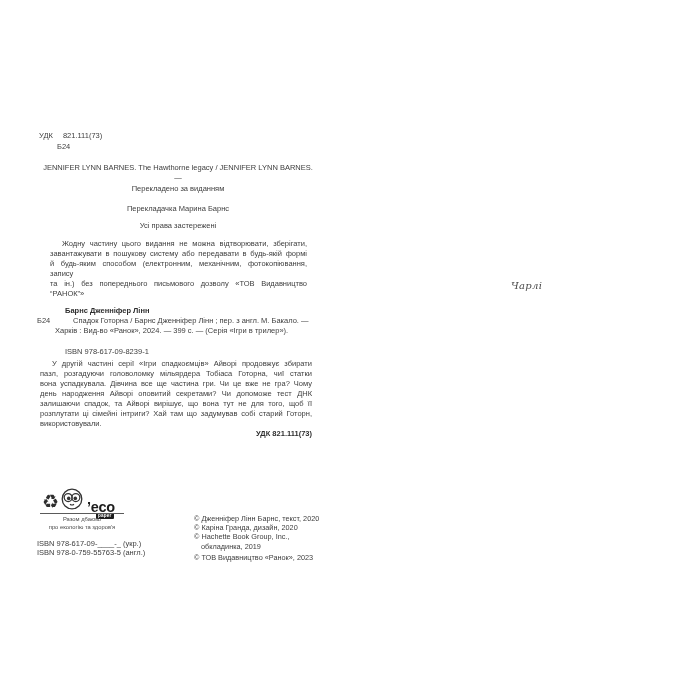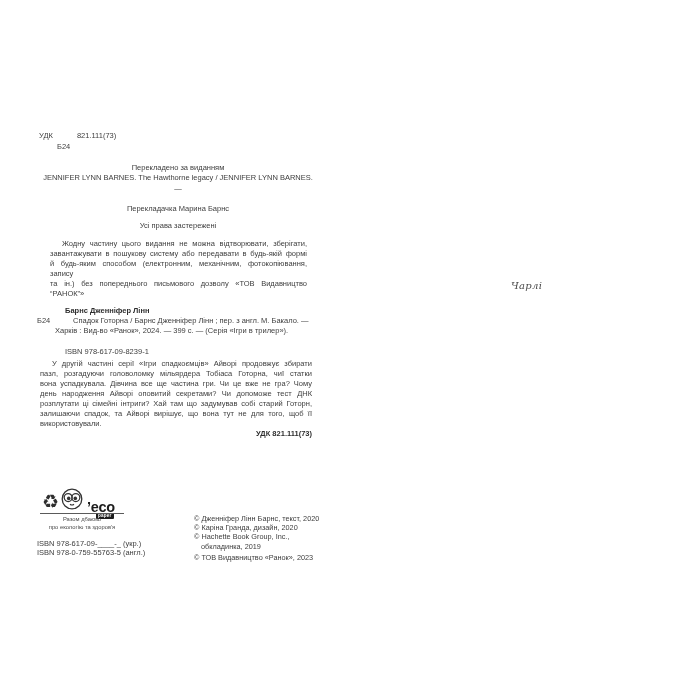--- a/index.html
+++ b/index.html
@@ -7,21 +7,21 @@
     position:relative;width:700px;height:700px;background:#ffffff;overflow:hidden;
     font-family:"Liberation Sans",sans-serif;font-size:7.5px;line-height:10px;color:#3d3d3d;
   }
   .abs{position:absolute;}
   .center{text-align:center;}
   .bold{font-weight:bold;color:#2d2d2d;}
   .jline{text-align:justify;text-align-last:justify;}
   .indent{text-indent:12px;}
   
   .udk-top{left:39px;top:130px;line-height:11px;}
-  .udk-num{margin-left:24px;}
+  .udk-num{margin-left:10px;}
   .udk-code{margin-left:18px;}
   
   .col-center{left:43px;width:270px;}
   .translated{top:163px;line-height:10.3px;}
   .translator{top:204px;}
   .rights{top:221px;}
   .restriction{left:50px;top:239px;width:257px;}
   
   .dedication{
     left:511px;top:280px;font-family:"DejaVu Serif",serif;font-style:italic;
@@ -54,22 +54,22 @@
 <body>
 
 <div class="page">
 
   <div class="abs udk-top">
     <div><span>УДК</span><span class="udk-num">821.111(73)</span></div>
     <div class="udk-code">Б24</div>
   </div>
 
   <div class="abs col-center center translated">
+    <div>JENNIFER LYNN BARNES. The Hawthorne legacy / JENNIFER LYNN BARNES. —</div>
     <div>Перекладено за виданням</div>
-    <div>JENNIFER LYNN BARNES. The Hawthorne legacy / JENNIFER LYNN BARNES. —</div>
   </div>
 
   <div class="abs col-center center translator">Перекладачка Марина Барнс</div>
 
   <div class="abs col-center center rights">Усі права застережені</div>
 
   <div class="abs restriction">
     <div class="jline indent">Жодну частину цього видання не можна відтворювати, зберігати,</div>
     <div class="jline">завантажувати в пошукову систему або передавати в будь-якій формі</div>
     <div class="jline">й будь-яким способом (електронним, механічним, фотокопіювання, запису</div>
@@ -82,22 +82,22 @@
   <div class="abs biblio-code">Б24</div>
   <div class="abs biblio-line1">Спадок Готорна / Барнс Дженніфер Лінн ; пер. з англ. М. Бакало. —</div>
   <div class="abs biblio-line2">Харків : Вид-во «Ранок», 2024. — 399 с. — (Серія «Ігри в трилер»).</div>
   <div class="abs biblio-isbn">ISBN 978-617-09-8239-1</div>
 
   <div class="abs annotation">
     <div class="jline indent">У другій частині серії «Ігри спадкоємців» Айворі продовжує збирати</div>
     <div class="jline">пазл, розгадуючи головоломку мільярдера Тобіаса Готорна, чиї статки</div>
     <div class="jline">вона успадкувала. Дівчина все ще частина гри. Чи це вже не гра? Чому</div>
     <div class="jline">день народження Айворі оповитий секретами? Чи допоможе тест ДНК</div>
+    <div class="jline">залишаючи спадок, та Айворі вирішує, що вона тут не для того, щоб її</div>
     <div class="jline">розплутати ці сімейні інтриги? Хай там що задумував собі старий Готорн,</div>
-    <div class="jline">залишаючи спадок, та Айворі вирішує, що вона тут не для того, щоб її</div>
     <div>використовували.</div>
   </div>
 
   <div class="abs udk-footer bold">УДК 821.111(73)</div>
 
   <div class="abs eco-row">
     <span class="recycle">♻</span>
     <span>
       <svg width="22" height="22" viewBox="0 0 22 22">
         <circle cx="11" cy="11" r="9.8" fill="none" stroke="#333333" stroke-width="1.3"></circle>

